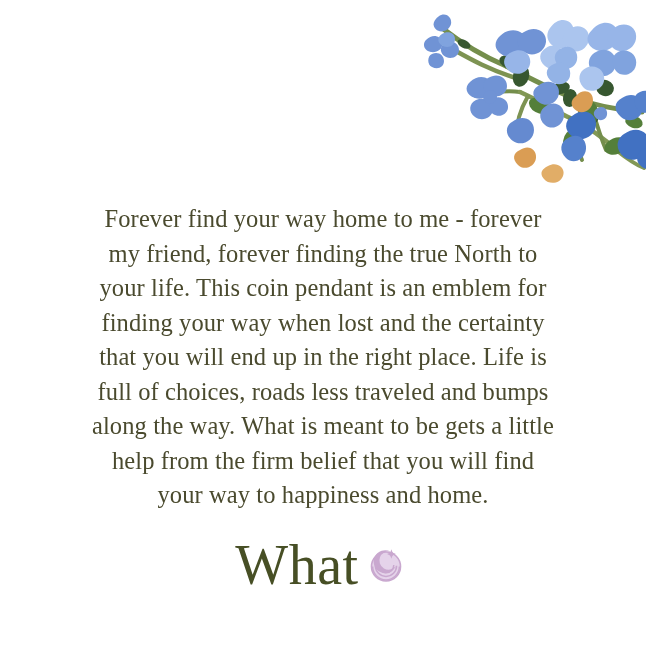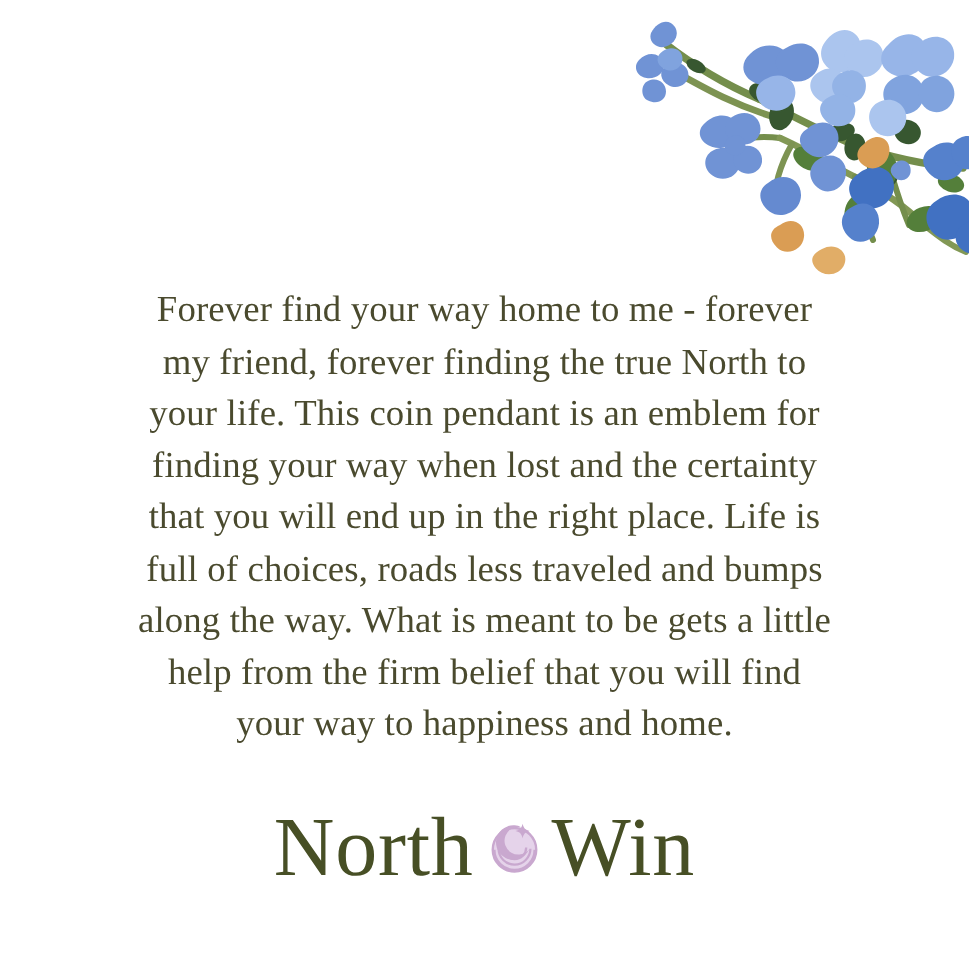--- a/index.html
+++ b/index.html
@@ -47,21 +47,21 @@
 
   
   #body-wrap {
     position: absolute;
     top: 190px;
     left: 53px;
     width: 540px;
     text-align: center;
   }
   #body-text {
-    margin: 0;
+    margin: 12px;
     font-family: "Liberation Serif", "DejaVu Serif", serif;
     font-size: 24.5px;
     line-height: 34.5px;
     font-weight: 400;
     color: #4a4a2e;
     letter-spacing: 0.1px;
     white-space: pre-line;
   }
 
   
@@ -225,34 +225,33 @@
 your life. This coin pendant is an emblem for
 finding your way when lost and the certainty
 that you will end up in the right place. Life is
 full of choices, roads less traveled and bumps
 along the way. What is meant to be gets a little
 help from the firm belief that you will find
 your way to happiness and home.</p>
   </div>
 
   <div id="logo">
-    <span class="logo-word">North</span>
+    <span class="logo-word">What</span>
 
     <span id="logo-mark">
       <svg viewBox="0 0 46 46" xmlns="http://www.w3.org/2000/svg">
 
         <circle cx="23" cy="24.5" r="14.5" fill="#e5d3ea"></circle>
         <circle cx="23" cy="24.5" r="14.5" fill="none" stroke="#c9a8cf" stroke-width="1.6"></circle>
 
         <path d="M9.6 24.5 a13.4 13.4 0 0 0 26.8 0" fill="none" stroke="#c9a8cf" stroke-width="1.5"></path>
         <path d="M12.4 23.8 a10.6 10.6 0 0 0 21.2 0" fill="none" stroke="#c9a8cf" stroke-width="1.5"></path>
         <path d="M15.2 23.0 a7.8 7.8 0 0 0 15.6 0" fill="none" stroke="#c9a8cf" stroke-width="1.5"></path>
 
         <path d="M27.5 9.5 a11.5 11.5 0 1 0 5.2 14.8 a9.2 9.2 0 1 1 -5.2 -14.8 z" fill="#c9a8cf"></path>
 
         <path d="M28.4 7.2 c0.9 3.2 1.6 3.9 4.8 4.8 c-3.2 0.9-3.9 1.6-4.8 4.8 c-0.9-3.2-1.6-3.9-4.8-4.8 c3.2-0.9 3.9-1.6 4.8-4.8z" fill="#c9a8cf"></path>
       </svg>
     </span>
 
-    <span class="logo-word">Win</span>
   </div>
 
 </div>
 
 </body></html>

